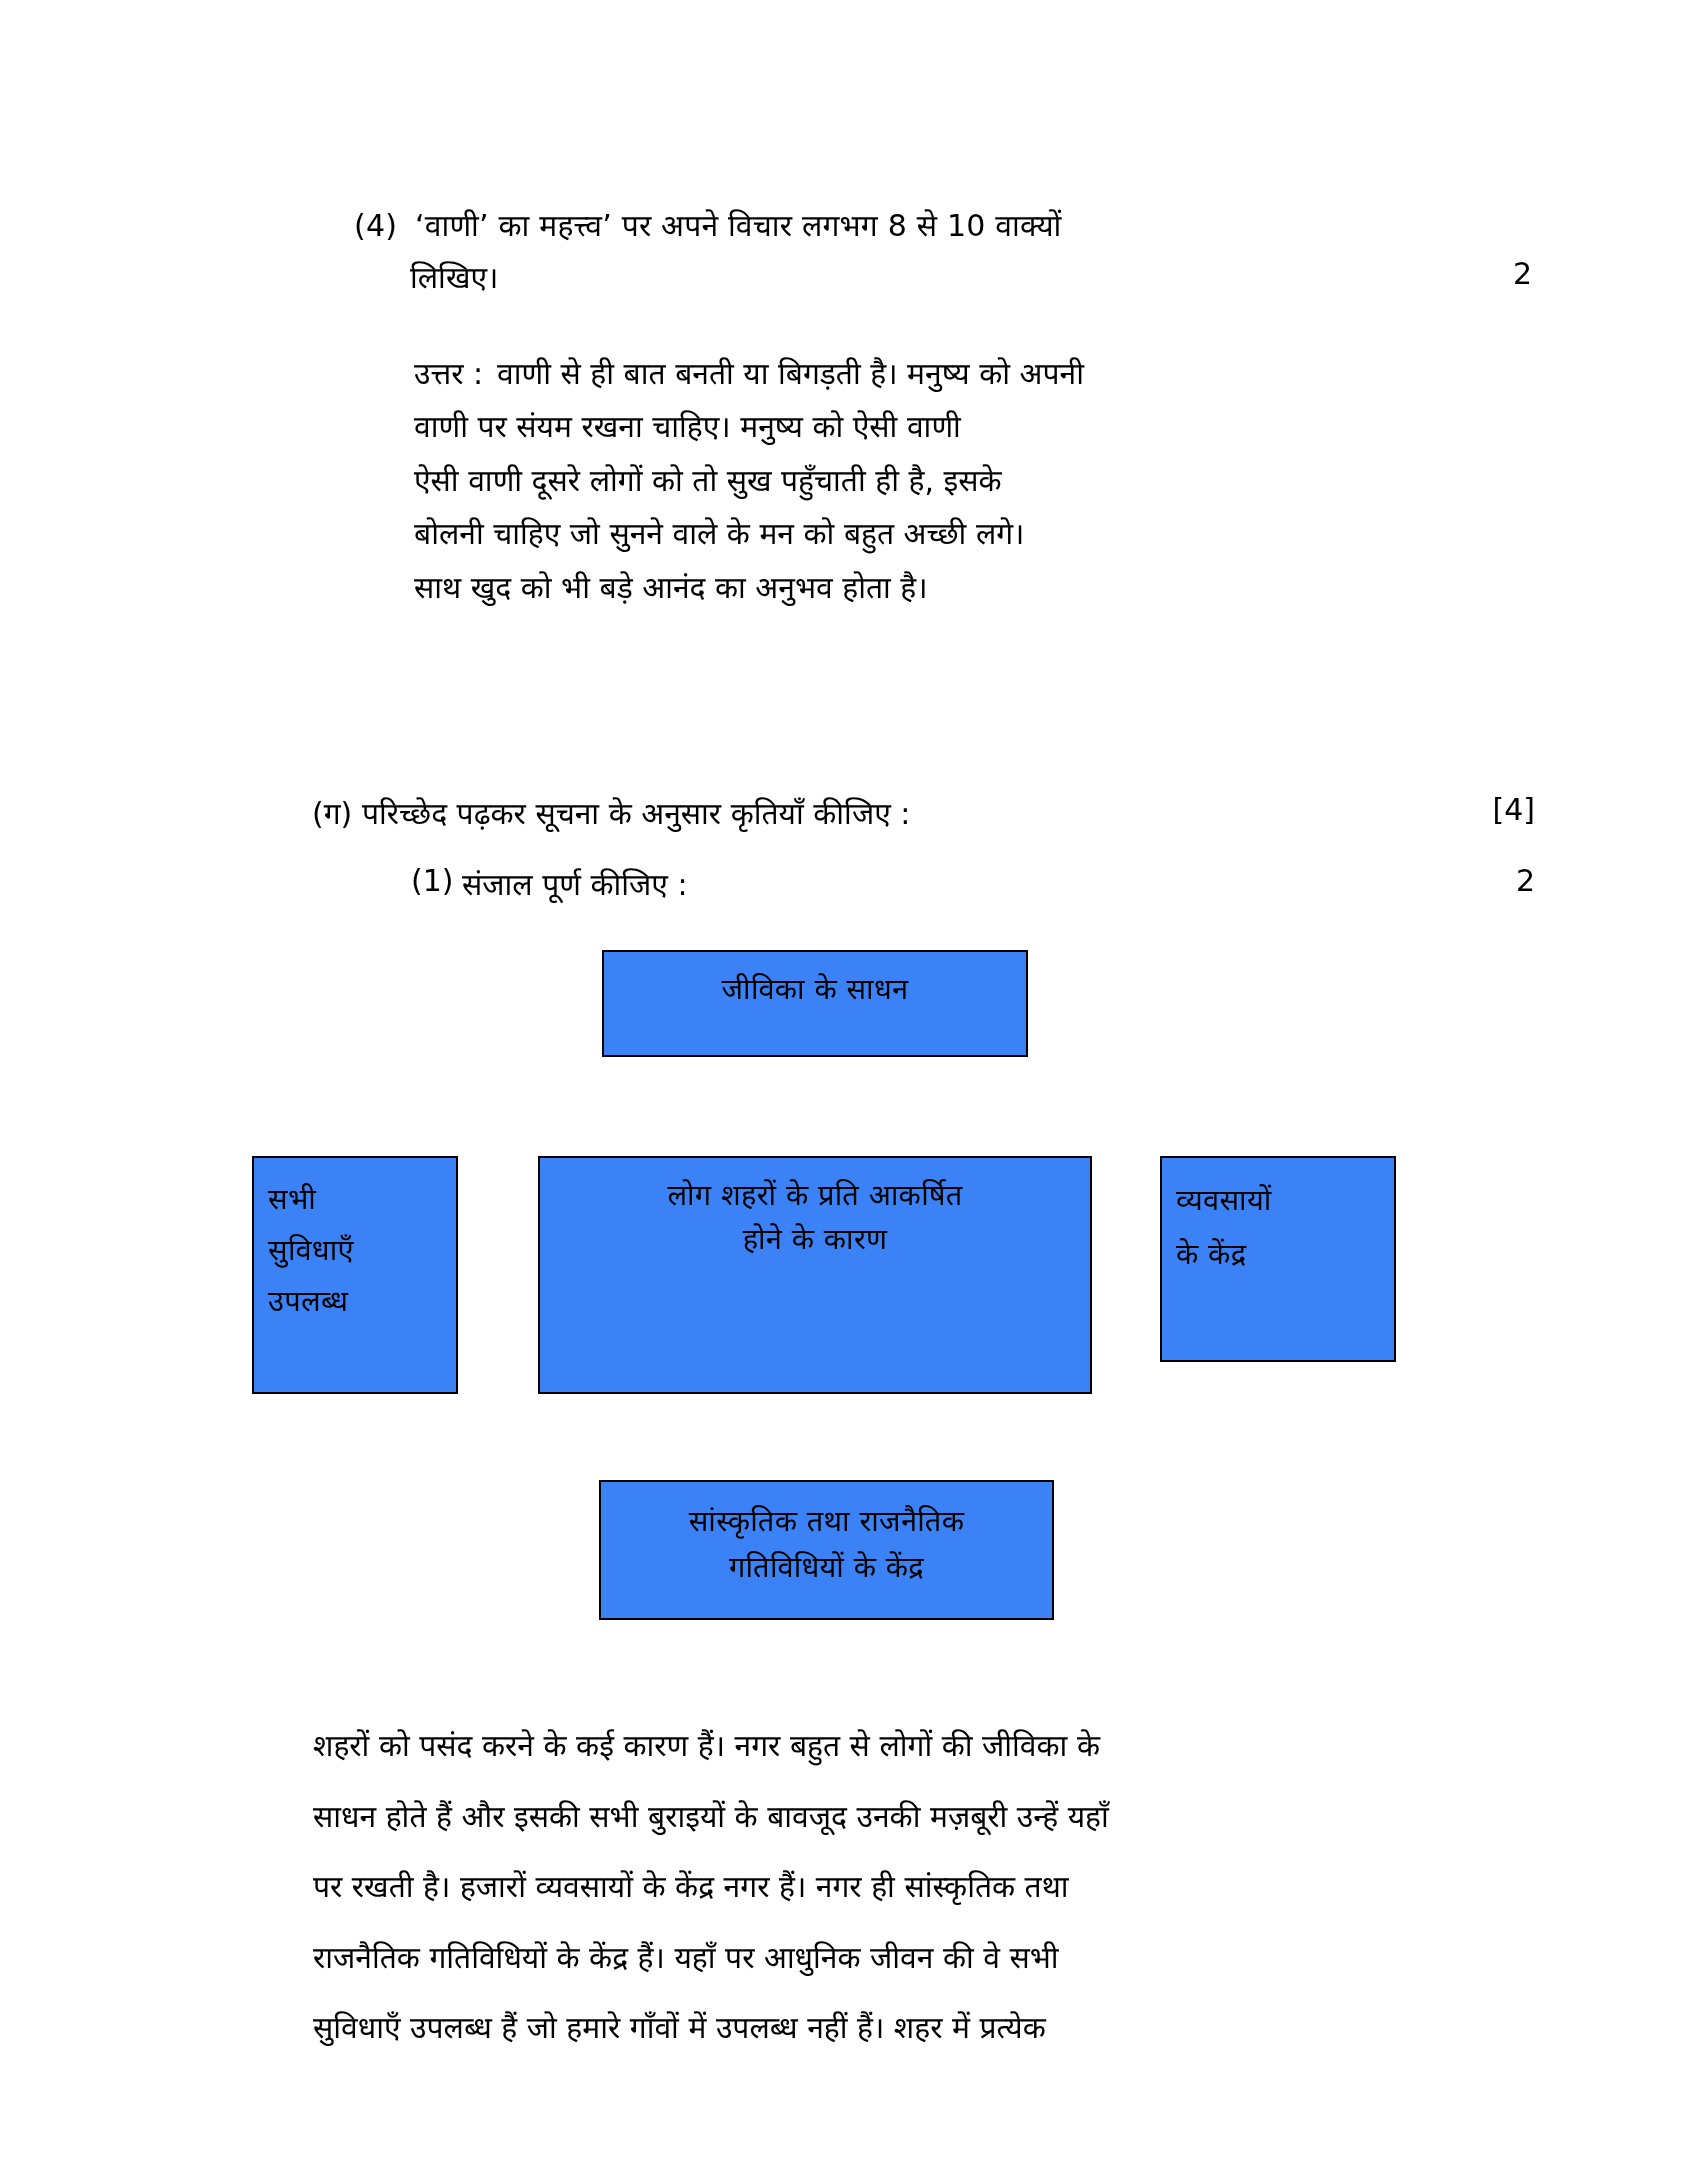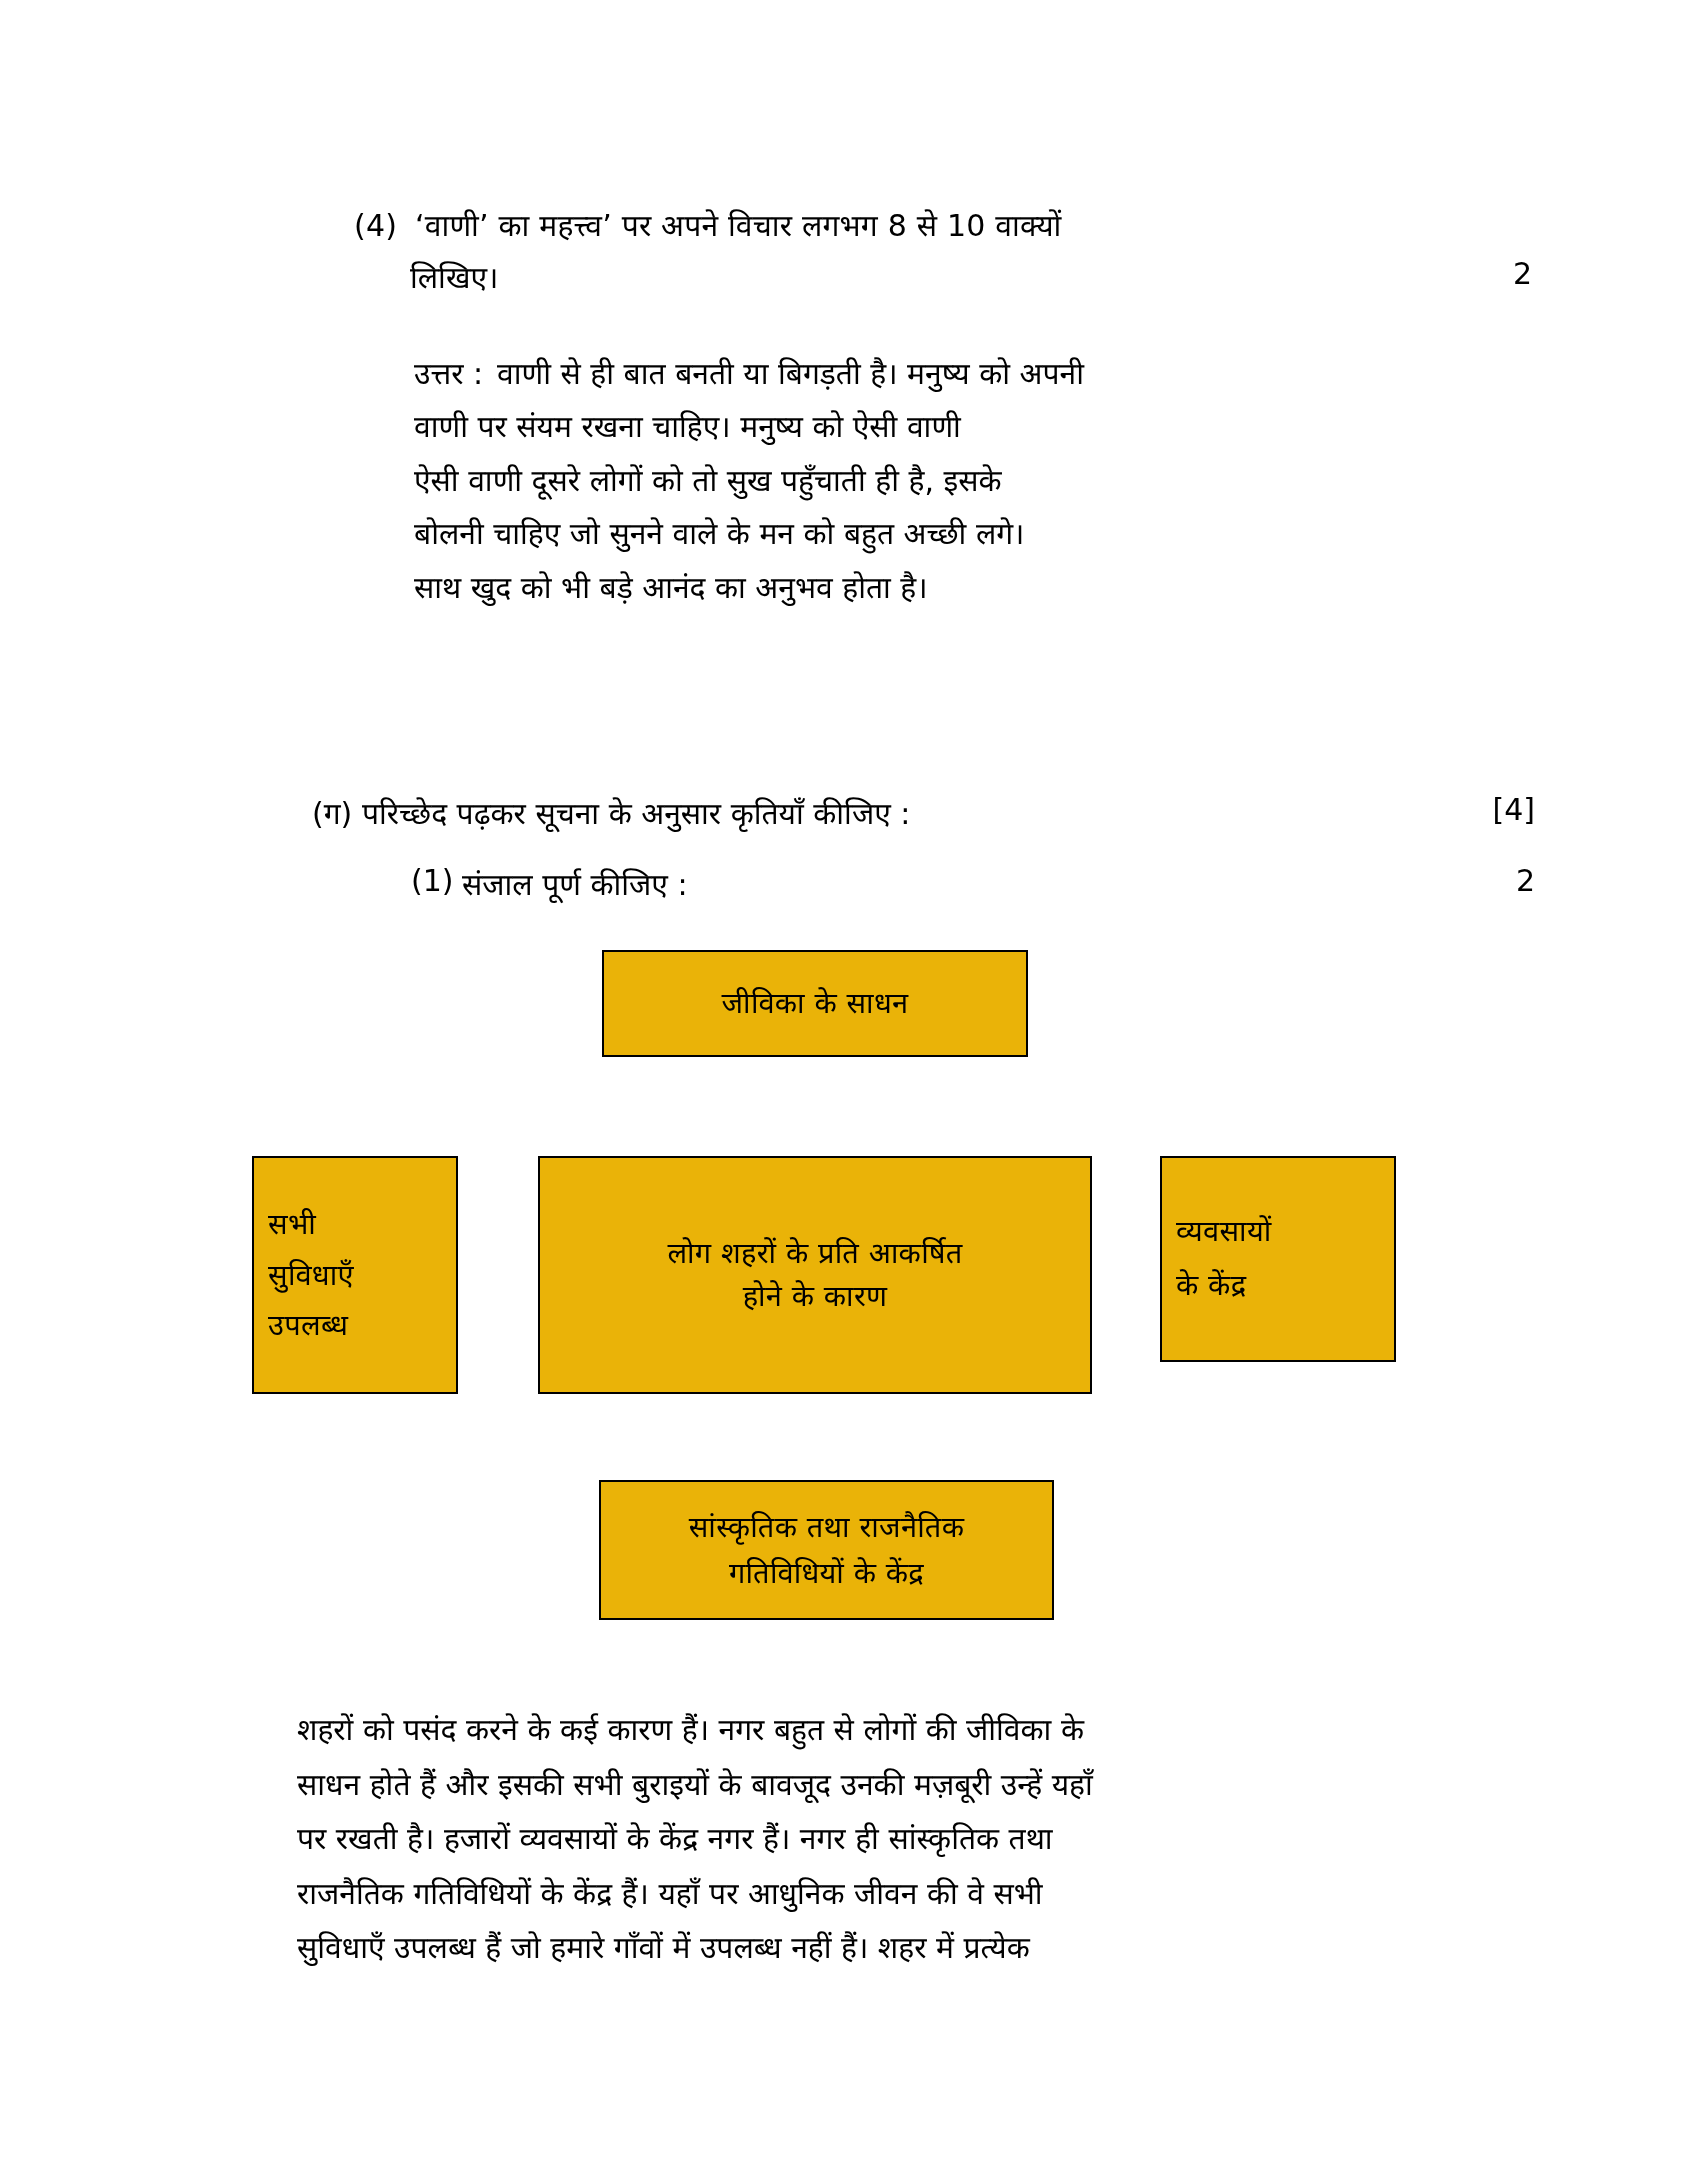--- a/index.html
+++ b/index.html
@@ -123,26 +123,26 @@
     height: 2178px;
     pointer-events: none;
   }
   .dbox {
     position: absolute;
     border: 2px solid #000;
     box-sizing: border-box;
     display: flex;
     flex-direction: column;
     align-items: center;
-    justify-content: center;
+    justify-content: flex-start;
     text-align: center;
     font-size: 29px;
     line-height: 1.5;
-    background: #eab308;
-    padding: 6px 10px;
+    background: #3b82f6;
+    padding: 16px 10px;
     letter-spacing: 0.3px;
   }
   #box-top {
     left: 602px;
     top: 950px;
     width: 426px;
     height: 107px;
   }
   #box-left {
     left: 252px;
@@ -182,21 +182,21 @@
   .passage {
     position: absolute;
     left: 297px;
     top: 1703px;
     width: 1247px;
     font-size: 30px;
     line-height: 1.82;
     text-align: left;
   }
   .passage p {
-    margin: 0;
+    margin: 16px;
   }
 </style>
 </head>
 <body>
 
 <div class="page">
 
   <div class="q4-block">
     <div class="q-line">
       <span class="q-num">(4)</span>

